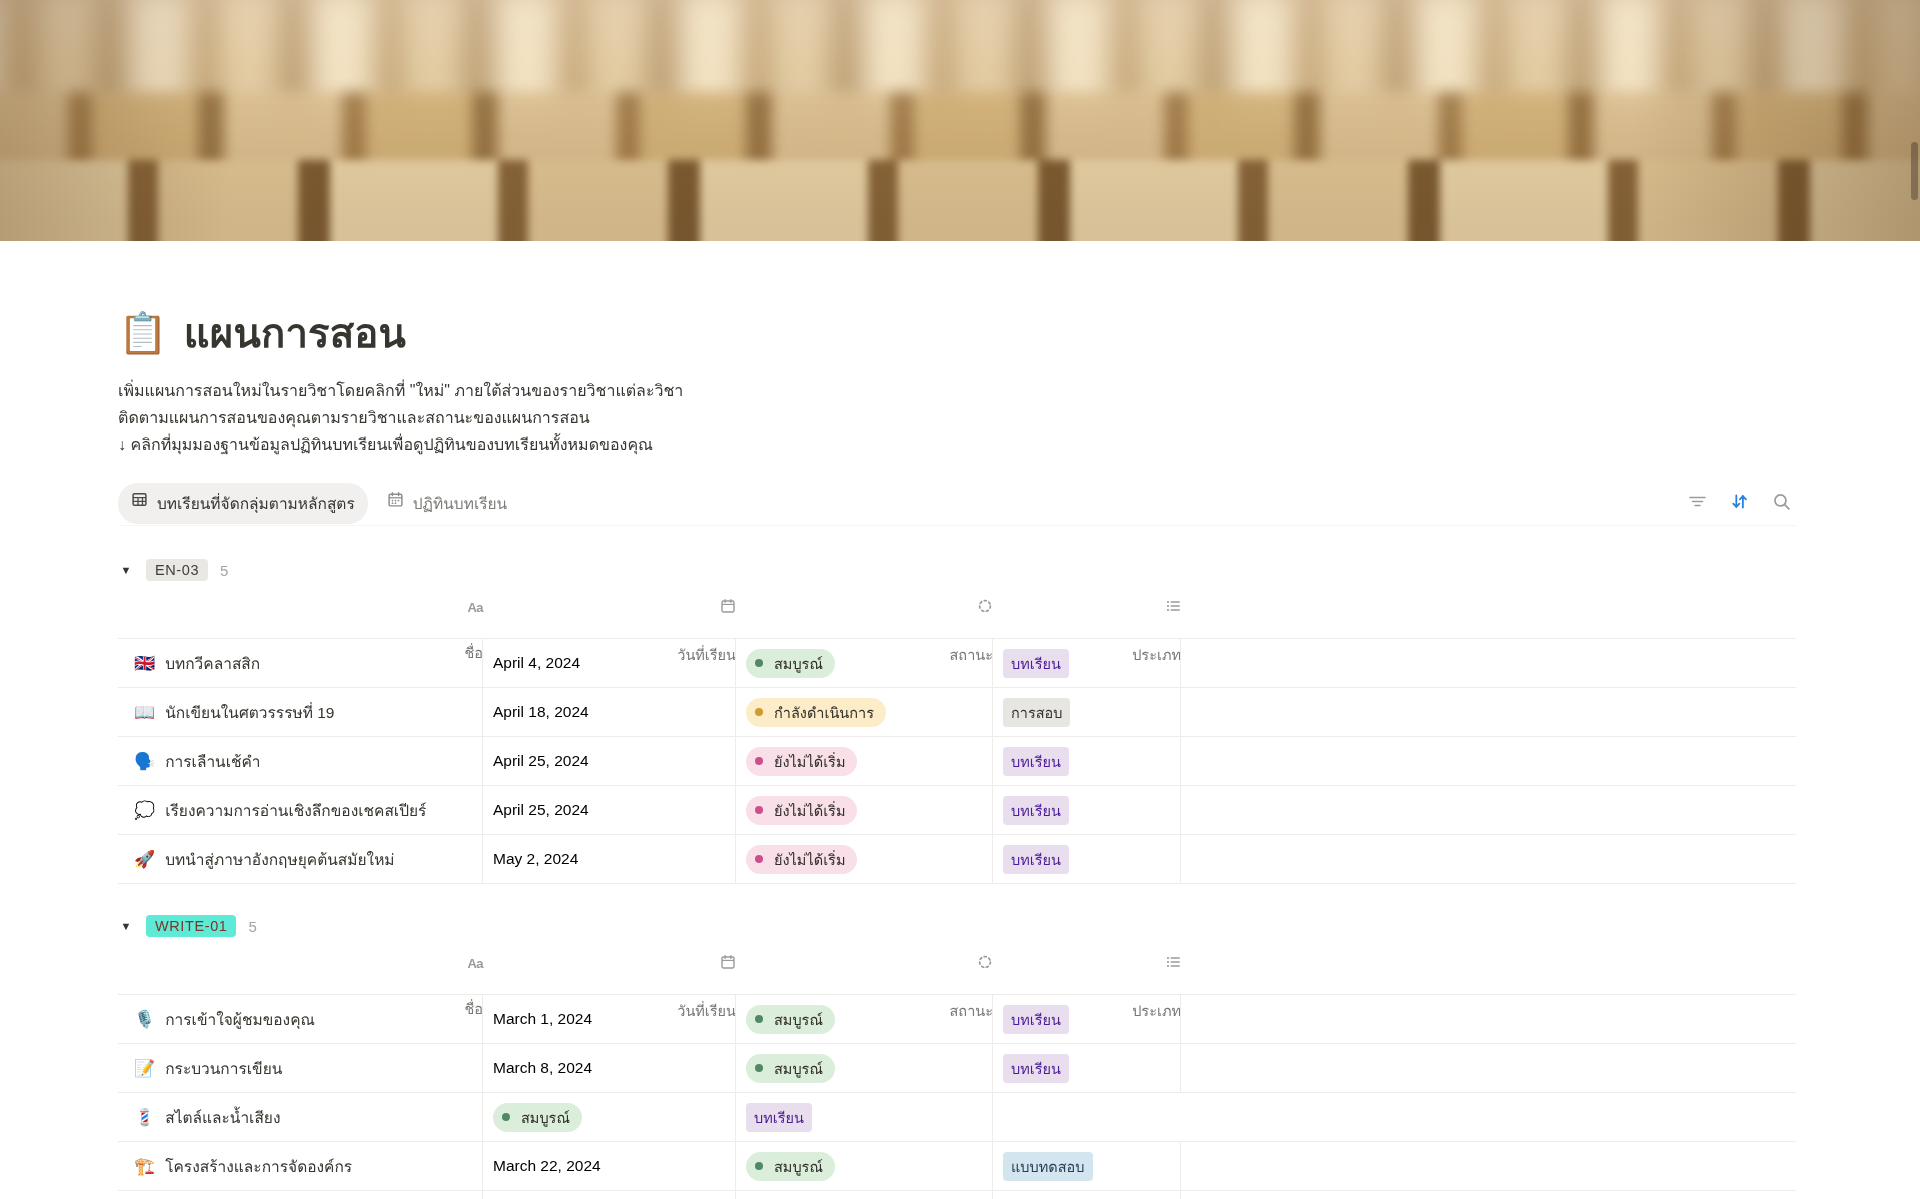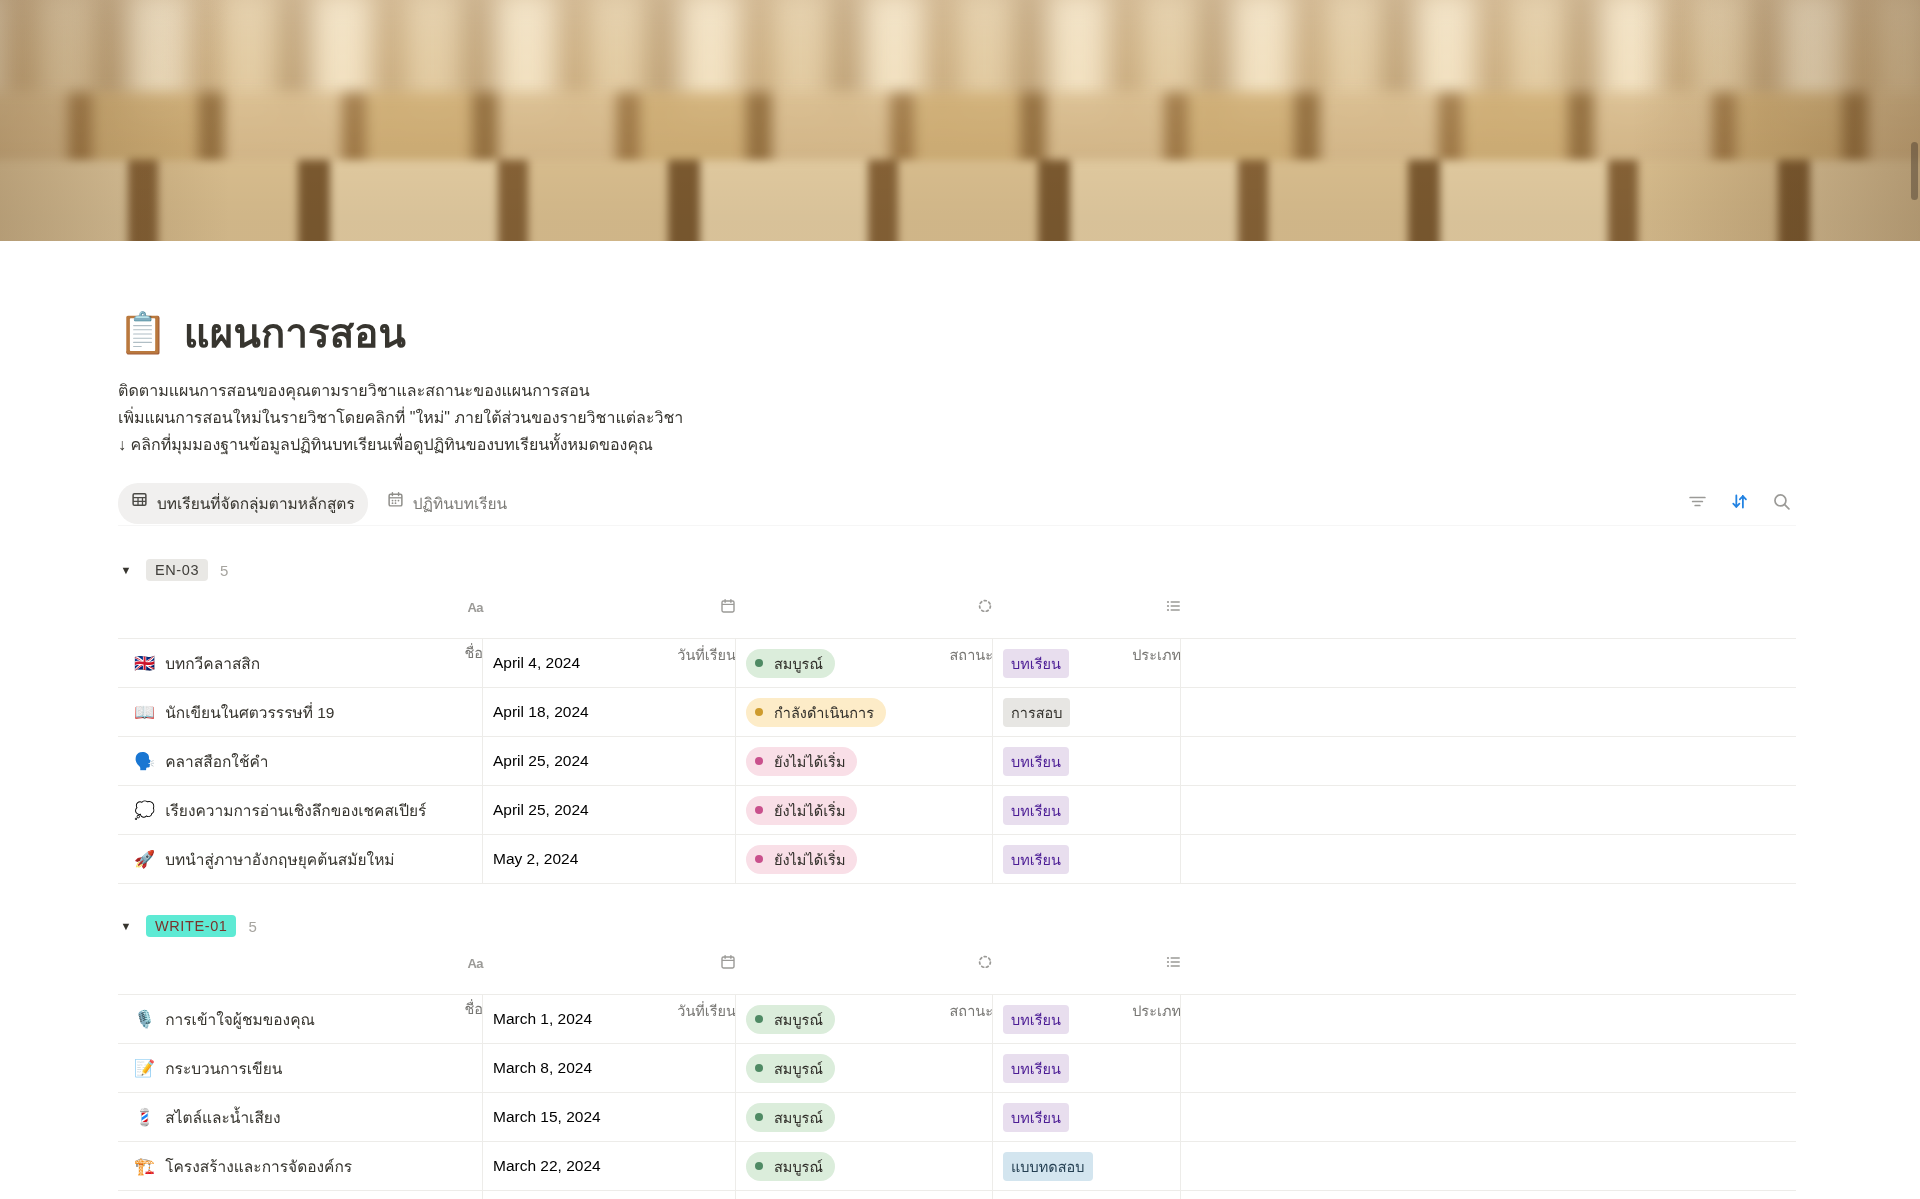--- a/index.html
+++ b/index.html
@@ -96,22 +96,22 @@
   </div>
 
   <div class="content">
 
     <div class="title-row">
       <span class="page-icon">📋</span>
       <span class="page-title">แผนการสอน</span>
     </div>
 
     <div class="desc">
+      <div>เพิ่มแผนการสอนใหม่ในรายวิชาโดยคลิกที่ "ใหม่" ภายใต้ส่วนของรายวิชาแต่ละวิชา</div>
       <div>ติดตามแผนการสอนของคุณตามรายวิชาและสถานะของแผนการสอน</div>
-      <div>เพิ่มแผนการสอนใหม่ในรายวิชาโดยคลิกที่ "ใหม่" ภายใต้ส่วนของรายวิชาแต่ละวิชา</div>
       <div>↓ คลิกที่มุมมองฐานข้อมูลปฏิทินบทเรียนเพื่อดูปฏิทินของบทเรียนทั้งหมดของคุณ</div>
     </div>
 
     <div class="toolbar">
       <div class="tabs">
         <div class="tab active">
           <span>
             <svg width="17" height="17" viewBox="0 0 16 16" fill="none">
               <rect x="2" y="2.5" width="12" height="11" rx="1.2" stroke="currentColor" stroke-width="1.4"></rect>
               <path d="M2 6.2h12M2 9.8h12M6.6 6.2v7.3M10.8 6.2v7.3" stroke="currentColor" stroke-width="1.2"></path>
@@ -238,21 +238,21 @@
     </div>
     <div class="cell">
       <span class="type-badge tg-gray">การสอบ</span>
     </div>
     <div class="cell empty"></div>
   </div>
 
   <div class="row">
     <div class="cell name">
       <span class="emoji">🗣️</span>
-      <span class="row-title">คลาสสือกใช้คำ</span>
+      <span class="row-title">การเลืานเช้คำ</span>
     </div>
     <div class="cell date">April 25, 2024</div>
     <div class="cell">
       <span class="status-badge st-pink">
         <span class="dot"></span>
         <span class="st-label">ยังไม่ได้เริ่ม</span>
       </span>
     </div>
     <div class="cell">
       <span class="type-badge tg-purple">บทเรียน</span>
@@ -375,21 +375,20 @@
       <span class="type-badge tg-purple">บทเรียน</span>
     </div>
     <div class="cell empty"></div>
   </div>
 
   <div class="row">
     <div class="cell name">
       <span class="emoji">💈</span>
       <span class="row-title">สไตล์และน้ำเสียง</span>
     </div>
-    <div class="cell date">March 15, 2024</div>
     <div class="cell">
       <span class="status-badge st-green">
         <span class="dot"></span>
         <span class="st-label">สมบูรณ์</span>
       </span>
     </div>
     <div class="cell">
       <span class="type-badge tg-purple">บทเรียน</span>
     </div>
     <div class="cell empty"></div>

